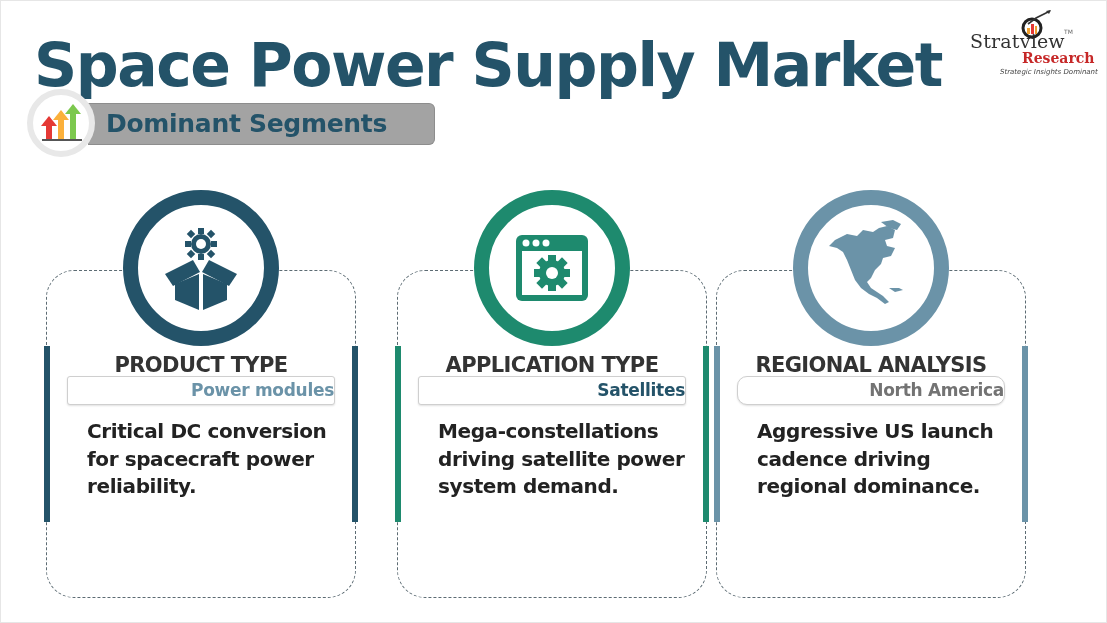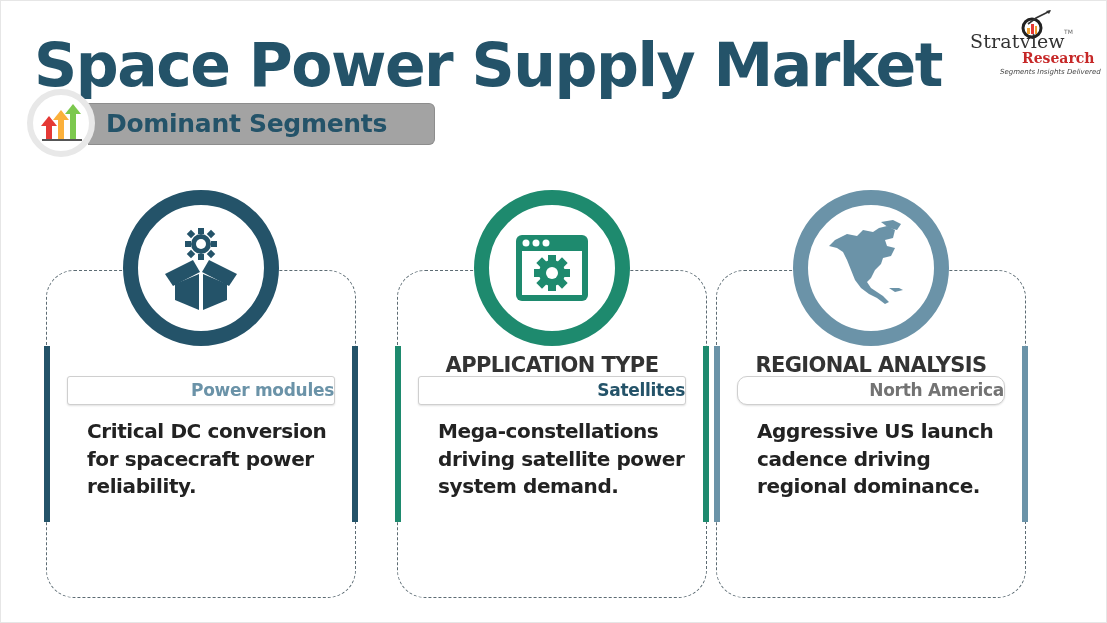--- a/index.html
+++ b/index.html
@@ -98,21 +98,21 @@
     <circle cx="14" cy="18" r="9" fill="none" stroke="#222" stroke-width="3"></circle>
     <rect x="9" y="18" width="3" height="6" fill="#f0a030"></rect>
       <rect x="13" y="14" width="3" height="10" fill="#e53935"></rect>
       <rect x="17" y="16" width="2" height="8" fill="#f0a030"></rect>
     <polyline points="10,14 18,8 26,4 32,1" fill="none" stroke="#333" stroke-width="1.6"></polyline>
     <polygon points="33,0 28,1 31,4" fill="#333"></polygon>
   </svg>
   <span class="brand">Stratview</span>
   <span class="tm">TM</span>
   <span class="research">Research</span>
-  <span class="tag">Segments Insights Delivered</span>
+  <span class="tag">Strategic Insights Dominant</span>
 </div>
 
 <div class="card c1">
   <div class="dash"></div>
   <div class="bar-l"></div>
   <div class="bar-r"></div>
   <div class="ring">
     <svg width="96" height="96" viewBox="0 0 96 96">
       <g fill="#245369">
         <circle cx="48" cy="24" r="10"></circle>
@@ -127,20 +127,21 @@
           <rect x="55" y="31" width="6" height="6" transform="rotate(45 58 34)"></rect>
         </g>
         <polygon points="12,54 40,40 47,52 20,66"></polygon>
         <polygon points="84,54 56,40 49,52 76,66"></polygon>
         <polygon points="22,64 46,54 46,90 22,80"></polygon>
         <polygon points="74,64 50,54 50,90 74,80"></polygon>
       </g>
       <circle cx="48" cy="24" r="5" fill="#fff"></circle>
     </svg>
   </div>
+  <div class="heading">PRODUCT TYPE</div>
   <div class="value-box">Power modules</div>
   <div class="desc">Critical DC conversion for spacecraft power reliability.</div>
 </div>
 
 <div class="card c2">
   <div class="dash"></div>
   <div class="bar-l"></div>
   <div class="bar-r"></div>
   <div class="ring">
     <svg width="76" height="70" viewBox="0 0 76 70">

